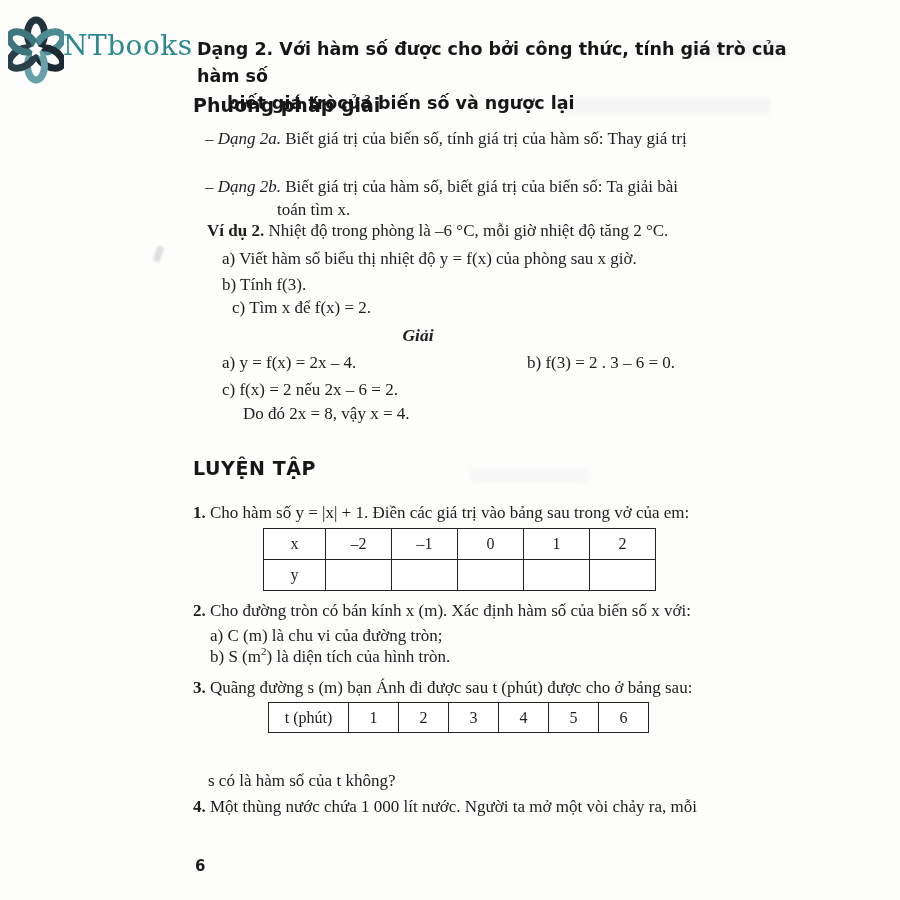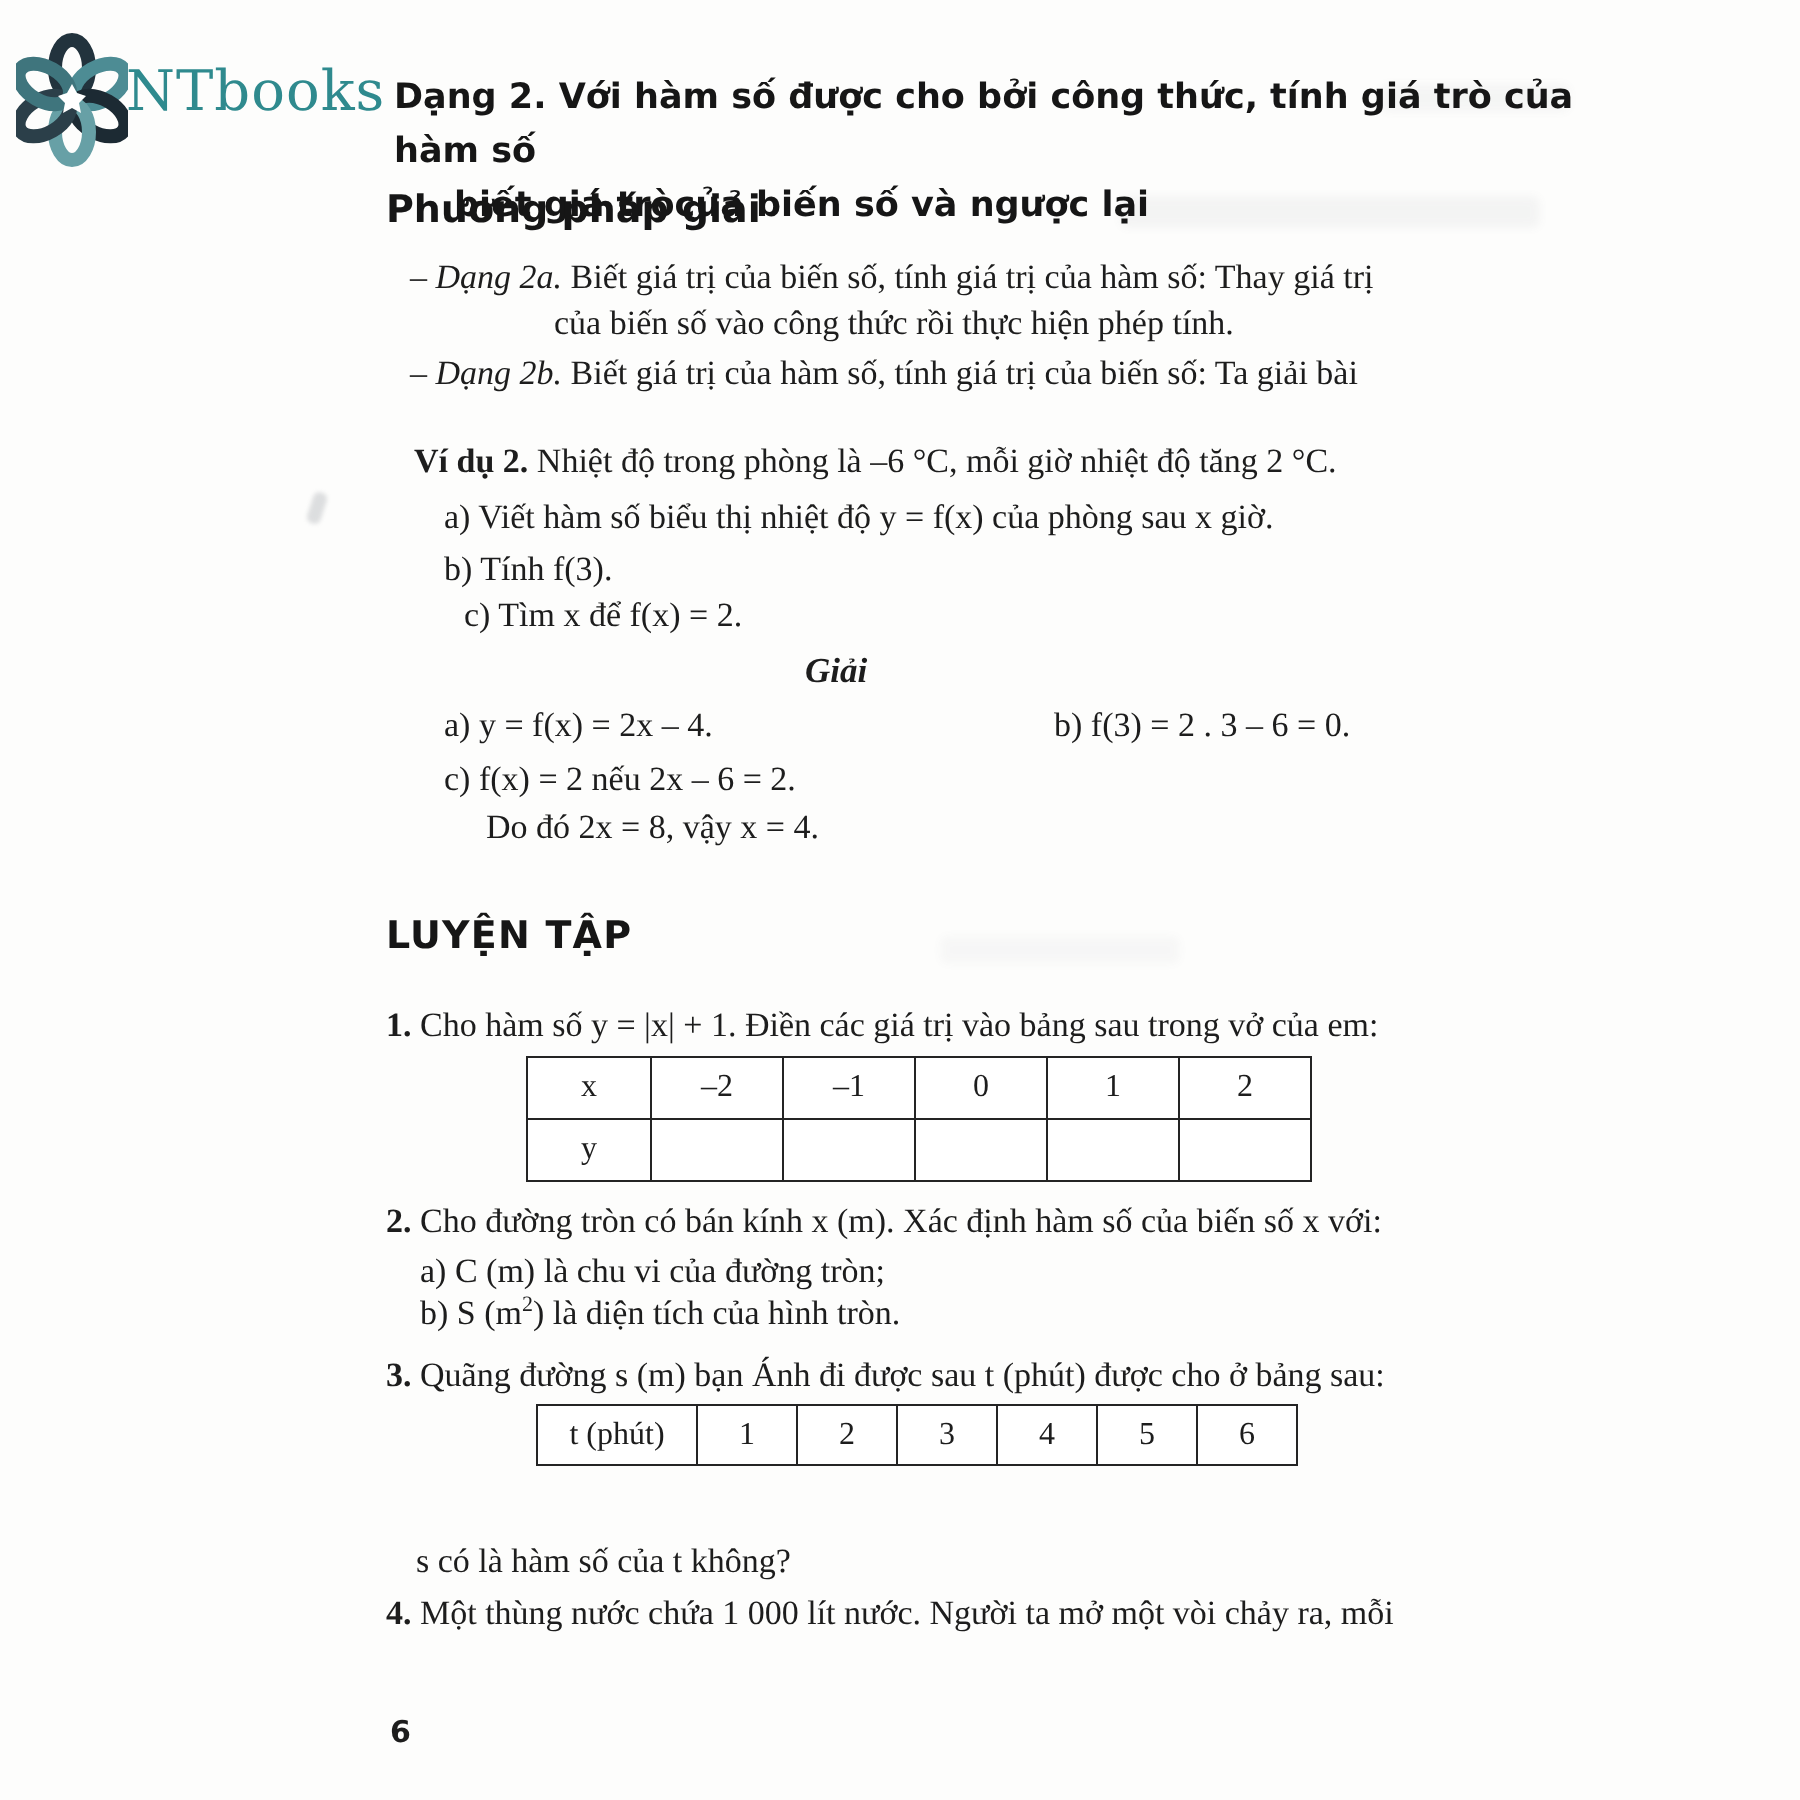--- a/index.html
+++ b/index.html
@@ -116,24 +116,24 @@
 
 <div class="abs display sec-heading">
   <div><span>Dạng 2.</span> <span>Với hàm số được cho bởi công thức, tính giá trò của hàm số</span></div>
   <div class="indent">biết giá tròcủa biến số và ngược lại</div>
 </div>
 
 <div class="abs display method-title">Phương pháp giải</div>
 
 <div class="abs body-txt item-2a">
   <div><span class="italic">– Dạng 2a.</span> <span>Biết giá trị của biến số, tính giá trị của hàm số: Thay giá trị</span></div>
-  <div class="cont-indent">của biến số vào công thức rồi thực hiện phép tính.</div>
 </div>
 <div class="abs body-txt item-2b">
-  <div><span class="italic">– Dạng 2b.</span> <span>Biết giá trị của hàm số, tính giá trị của biến số: Ta giải bài</span></div>
+  <div><span class="italic">– Dạng 2b.</span> <span>Biết giá trị của hàm số, biết giá trị của biến số: Ta giải bài</span></div>
+  <div class="cont-indent">toán tìm x.</div>
 </div>
 
 <div class="abs body-txt vidu">
   <span class="bold">Ví dụ 2.</span>
   <span>Nhiệt độ trong phòng là –6 °C, mỗi giờ nhiệt độ tăng 2 °C.</span>
 </div>
 <div class="abs body-txt vd-a">a) Viết hàm số biểu thị nhiệt độ y = f(x) của phòng sau x giờ.</div>
 <div class="abs body-txt vd-b">b) Tính f(3).</div>
 <div class="abs body-txt vd-c">c) Tìm x để f(x) = 2.</div>
 

